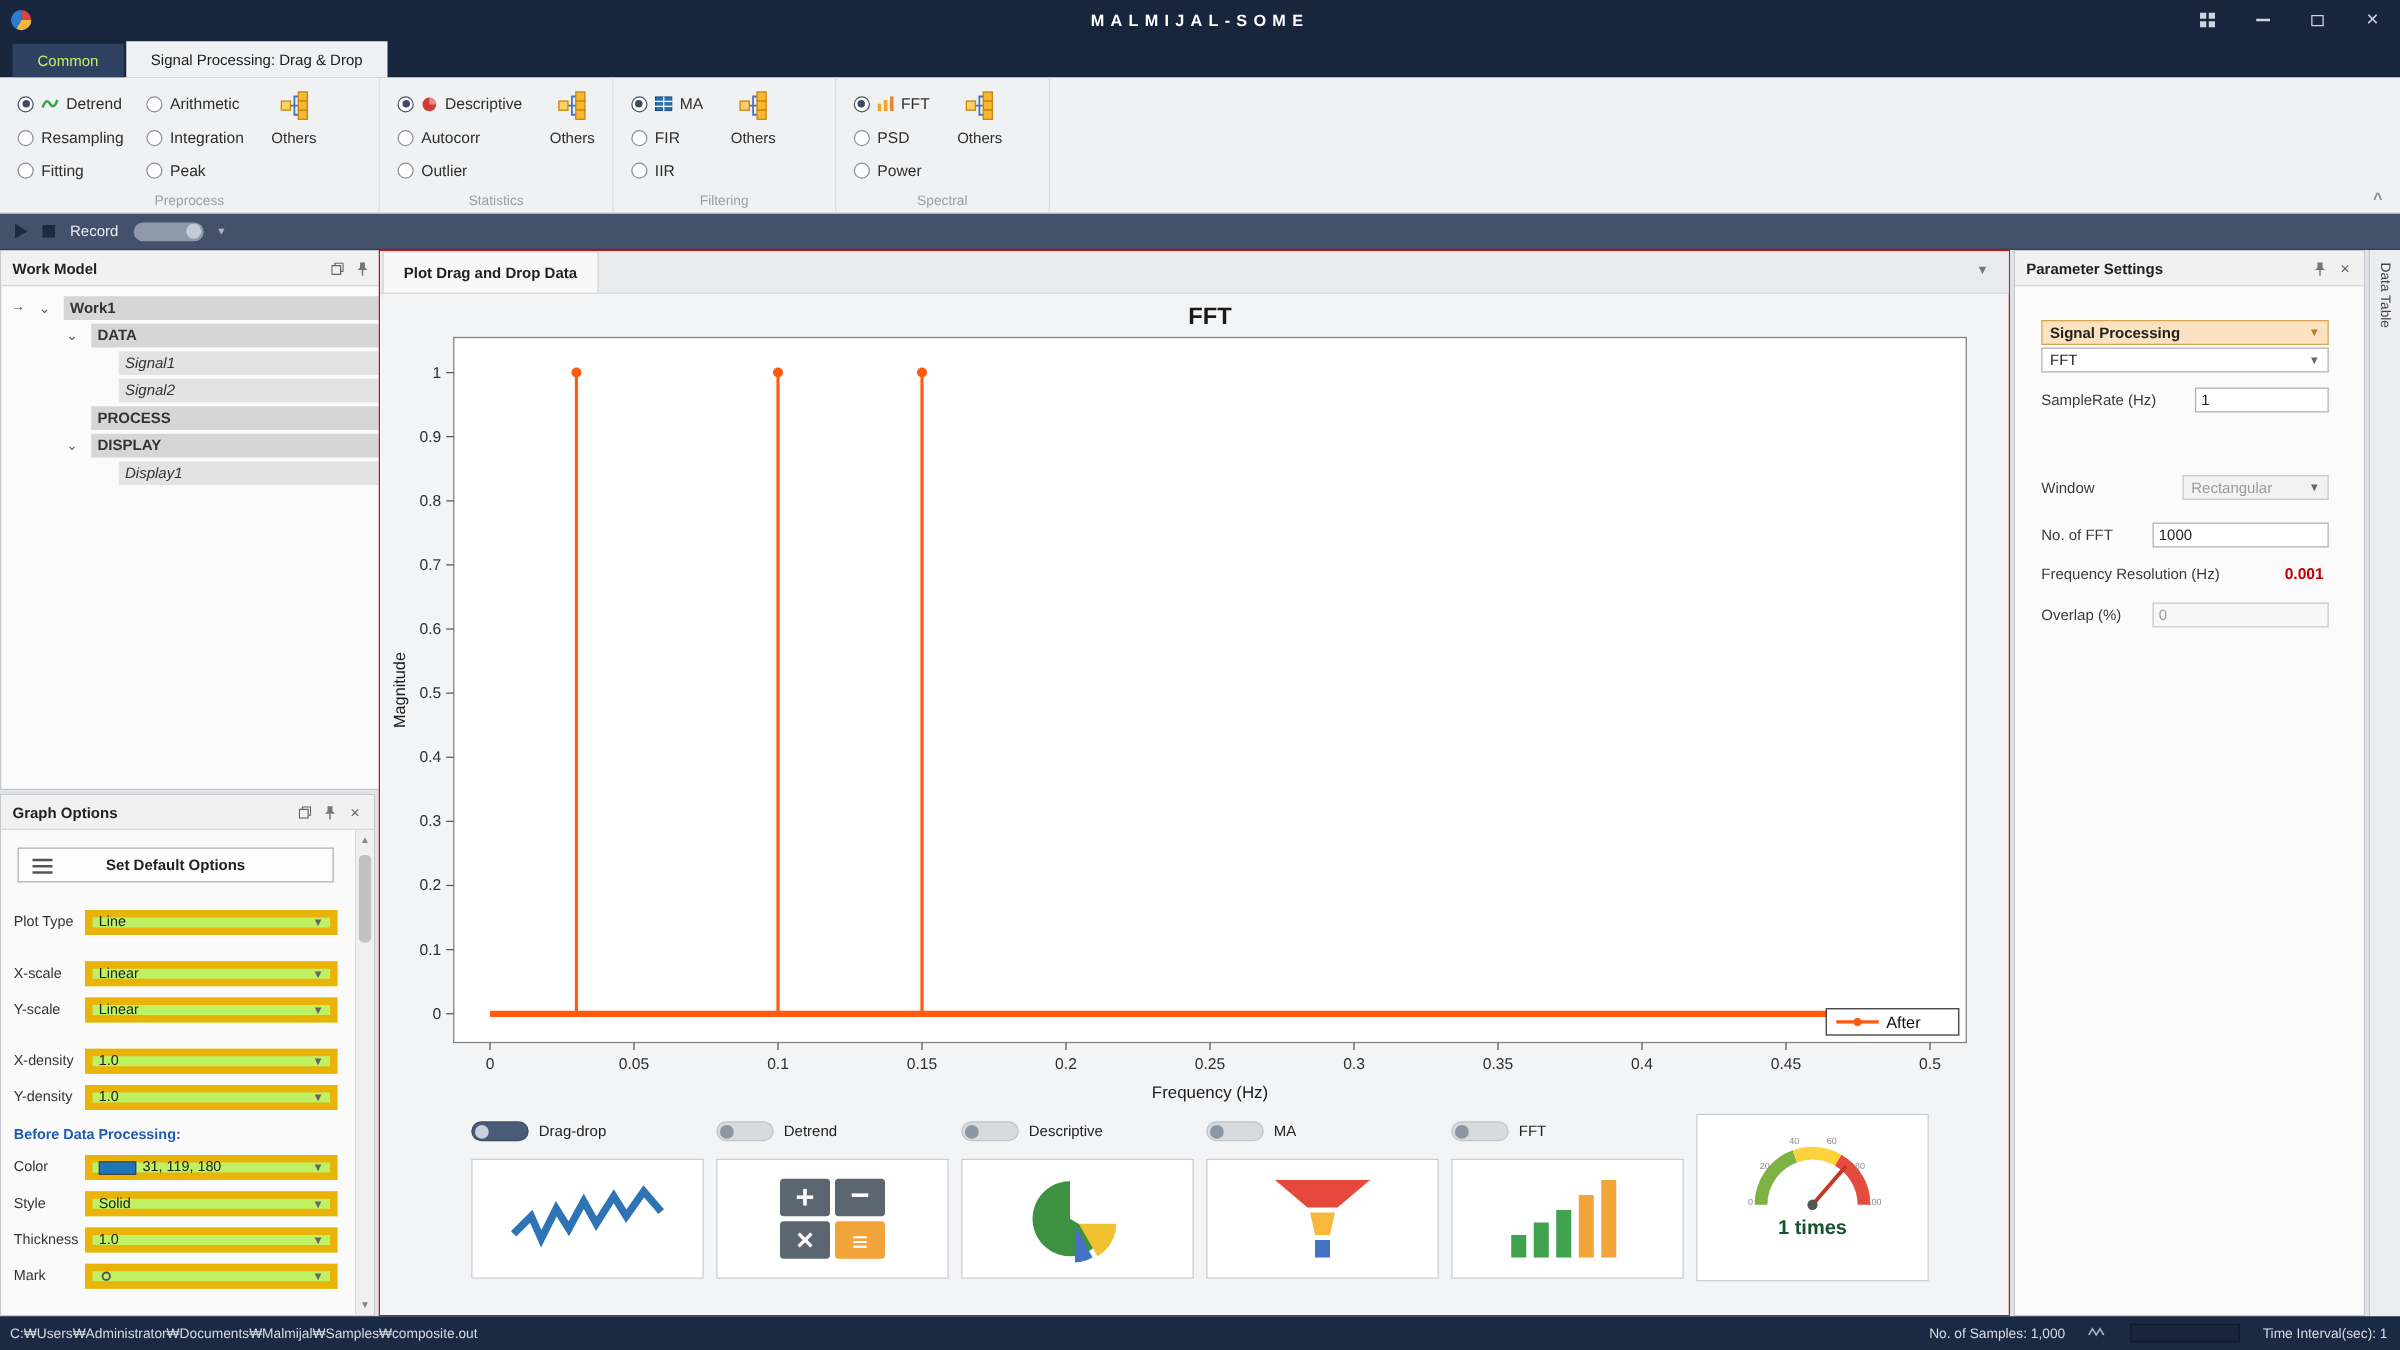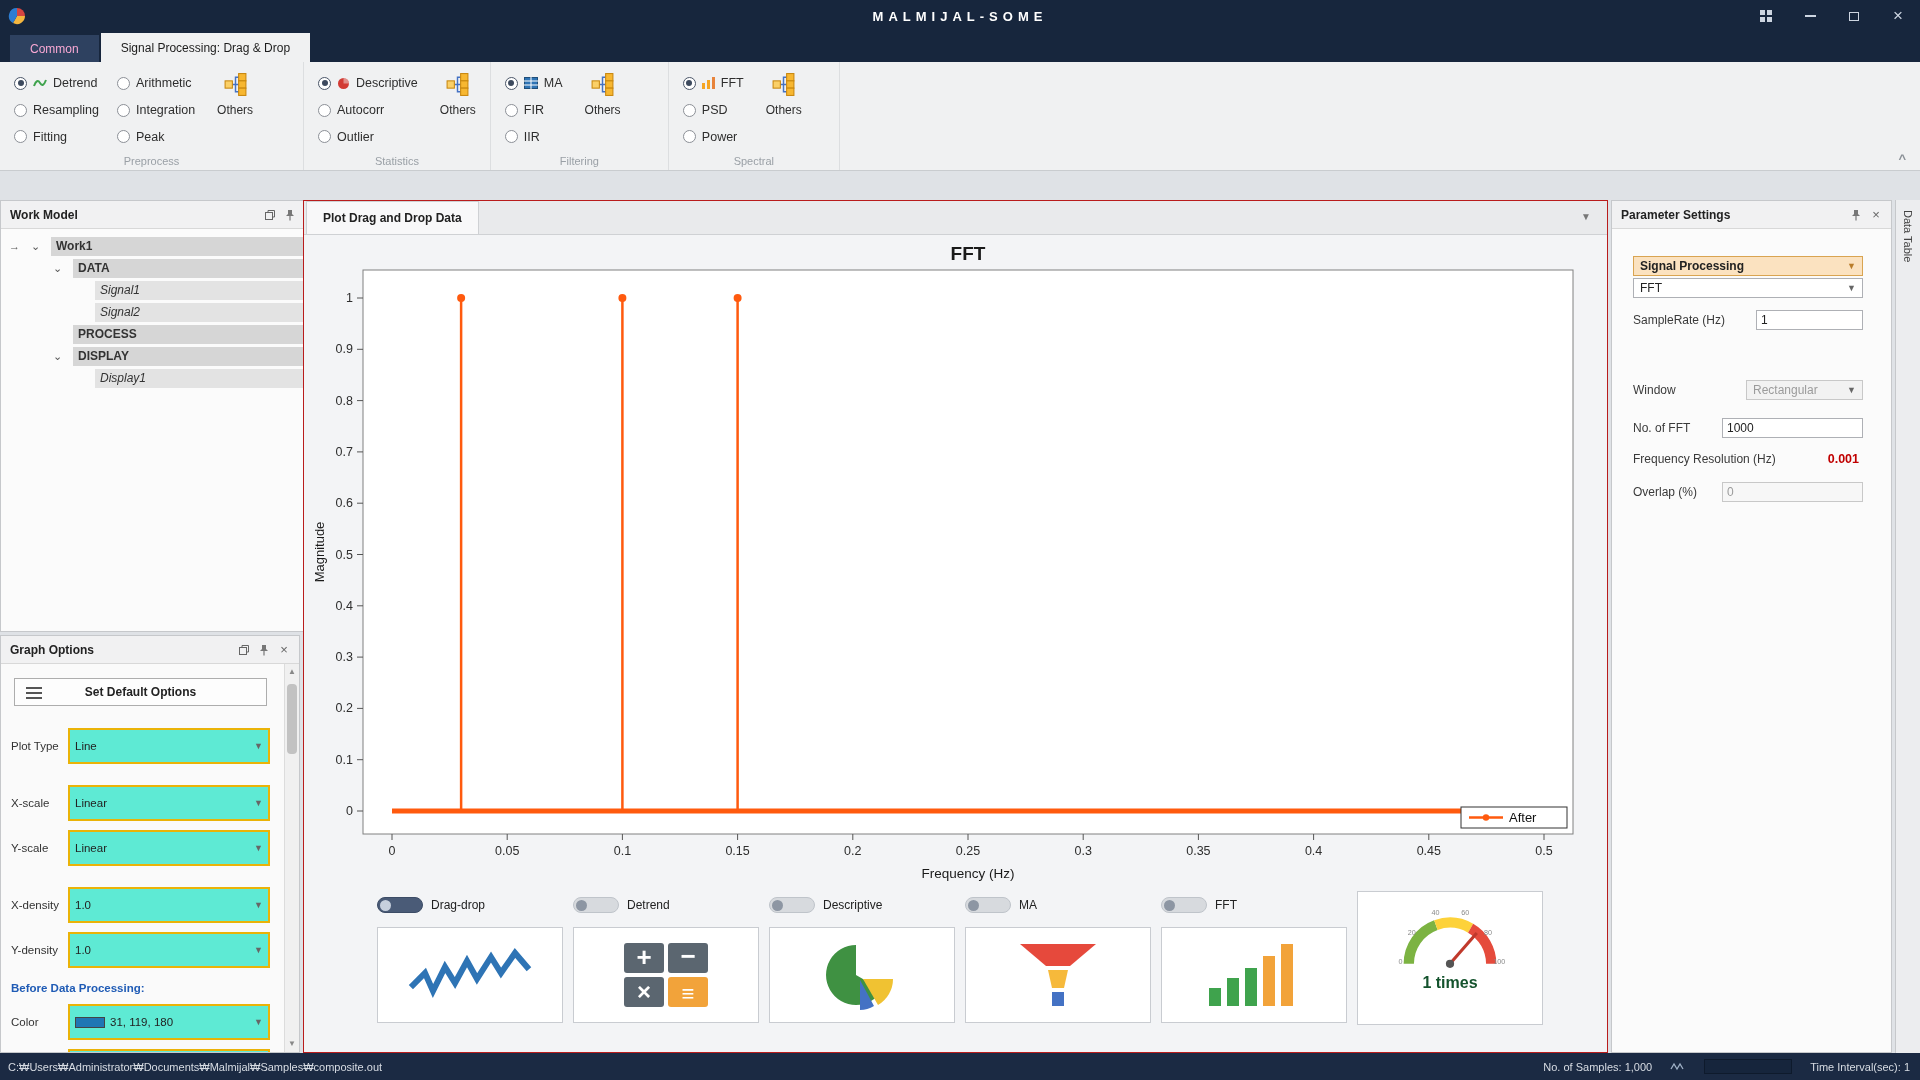--- a/index.html
+++ b/index.html
@@ -11,21 +11,21 @@
   .logo { margin-left:8px; display:flex; align-items:center; }
   .win-title { position:absolute; left:0; right:0; text-align:center; color:#fff; font-size:13px; font-weight:bold; letter-spacing:5px; }
   .win-controls { margin-left:auto; display:flex; align-items:center; height:100%; }
   .wbtn { width:44px; height:32px; display:flex; align-items:center; justify-content:center; color:#cdd5e1; font-size:14px; cursor:default; }
   .mini-line { width:11px; height:0; border-bottom:2px solid #cdd5e1; display:inline-block; }
   .maxi-box { width:10px; height:9px; border:1.5px solid #cdd5e1; display:inline-block; }
 
   
   .tabrow { position:absolute; left:0; top:32px; width:1920px; height:30px; background:#17263d; display:flex; align-items:flex-end; padding-left:10px; }
   .rtab { height:27px; display:flex; align-items:center; padding:0 20px; font-size:12px; margin-right:2px; }
-  .rtab.common { background:#2e4160; color:#f9a8d4; }
+  .rtab.common { background:#2e4160; color:#bef264; }
   .rtab.active { background:#f0f1f2; color:#1c1c1c; height:29px; }
 
   
   .ribbon { position:absolute; left:0; top:62px; width:1920px; height:109px; background:#f0f1f2; border-bottom:1px solid #c9cccf; display:flex; }
   .rgroup { position:relative; border-right:1px solid #dcdee0; padding:8px 12px 20px 14px; display:flex; }
   .rgroup-label { position:absolute; left:0; bottom:3px; width:100%; text-align:center; color:#9aa0a6; font-size:11px; }
   .opt-col { display:flex; flex-direction:column; margin-right:18px; }
   .opt { height:27px; display:flex; align-items:center; gap:6px; font-size:12.5px; color:#2e2e2e; white-space:nowrap; cursor:default; }
   .radio { width:13px; height:13px; border:1px solid #8c9097; border-radius:50%; background:#fff; display:inline-block; position:relative; flex:none; }
   .radio.sel { border-color:#4b5668; }
@@ -60,21 +60,21 @@
   .tlbl.i { font-style:italic; }
 
   
   .go-body { position:absolute; left:0; right:15px; top:28px; bottom:0; background:#fafafa; padding:8px 14px 0 10px; overflow:hidden; }
   .sdo-btn { position:relative; height:28px; margin:6px 3px 22px 3px; background:#fdfdfd; border:1px solid #adadad; display:flex; align-items:center; justify-content:center; font-size:12px; font-weight:bold; color:#222; cursor:default; }
   .burger { position:absolute; left:11px; top:13px; width:16px; height:2px; background:#555; box-shadow:0 5px 0 #555, 0 -5px 0 #555; }
   .go-row { display:flex; align-items:center; margin-bottom:9px; }
   .go-row.gap { margin-top:21px; }
   .go-row label { width:57px; font-size:11.5px; color:#333; flex:none; }
   .go-section { color:#1f5bb5; font-weight:bold; font-size:11.5px; margin:14px 0 10px 0; }
-  .dd { flex:1; height:36px; background:#5eead4; border:2px solid #eab308; display:flex; align-items:center; gap:5px; padding:0 5px; font-size:11.5px; color:#222; cursor:default; min-width:0; }
+  .dd { flex:1; height:20px; background:#bef264; border:6px solid #eab308; display:flex; align-items:center; gap:5px; padding:0 5px; font-size:11.5px; color:#222; cursor:default; min-width:0; }
   .dd .caret { margin-left:auto; color:#666; font-size:9px; flex:none; }
   .swatch { width:30px; height:11px; border:1px solid #444; display:inline-block; flex:none; }
   .go-scroll { position:absolute; right:0; top:28px; bottom:0; width:15px; background:#f0f0f0; border-left:1px solid #dcdcdc; }
   .go-scroll .arr { position:absolute; left:0; width:14px; height:14px; text-align:center; font-size:8px; color:#888; line-height:14px; }
   .go-scroll .thumb { position:absolute; left:2px; top:20px; width:10px; height:70px; background:#c2c2c2; border-radius:4px; }
 
   
   .center { position:absolute; left:303px; top:200px; width:1305px; height:853px; background:#f3f4f6; border:1px solid #b91c1c; }
   .doc-tabbar { height:34px; background:#e9eaec; border-bottom:1px solid #cfd1d4; display:flex; align-items:flex-end; padding-left:2px; position:relative; }
   .doc-tab { height:33px; background:#f8f8f9; border:1px solid #cfd1d4; border-bottom:none; display:flex; align-items:center; padding:0 16px; font-size:12px; font-weight:bold; color:#222; }
@@ -298,20 +298,29 @@
               <rect x="15" y="8.5" width="7" height="7" fill="#f7b731" stroke="#c8860d"></rect>
               <rect x="15" y="15.5" width="7" height="7" fill="#f7b731" stroke="#c8860d"></rect>
             </svg></span>
           <span>Others</span>
         </div>
         <div class="rgroup-label">Spectral</div>
       </div>
       <span class="ribbon-collapse">^</span>
   </div>
 
+  <div class="recordbar">
+    <span class="play-ic"></span>
+    <span class="stop-ic"></span>
+    <span class="rec-label">Record</span>
+    <span class="rec-pill">
+        <span class="knob"></span>
+      </span>
+    <span class="rec-caret">▾</span>
+  </div>
 
   <div class="panel" style="left:0; top:200px; width:326px; height:432px;">
     <div class="panel-h">
       <span class="ph-title">Work Model</span>
       <span class="ph-ic">
         <svg width="10" height="10">
             <rect x="0.5" y="2.5" width="7" height="7" fill="none" stroke="#666"></rect>
             <path d="M3 2.5 V0.5 H9.5 V7 H7.5" fill="none" stroke="#666"></path>
           </svg>
       </span>

